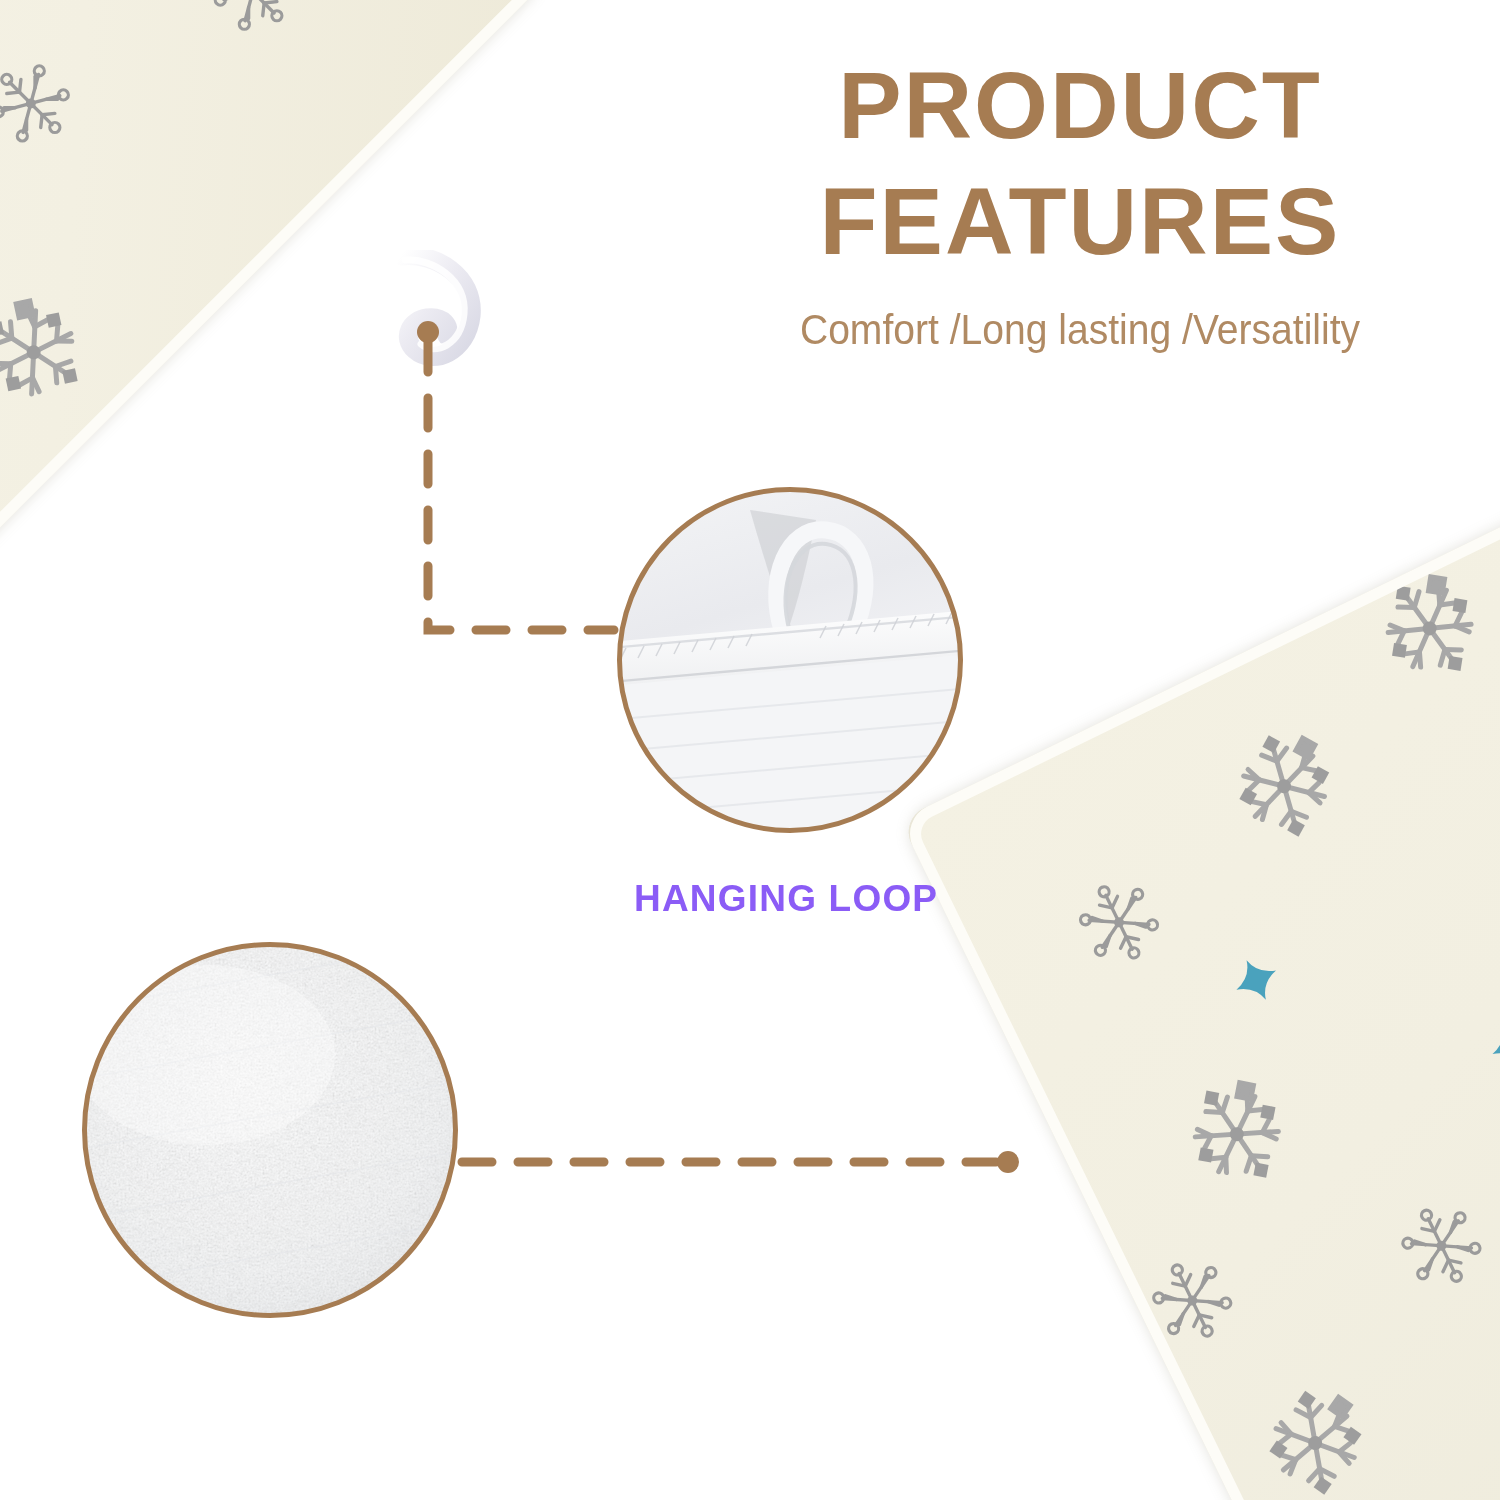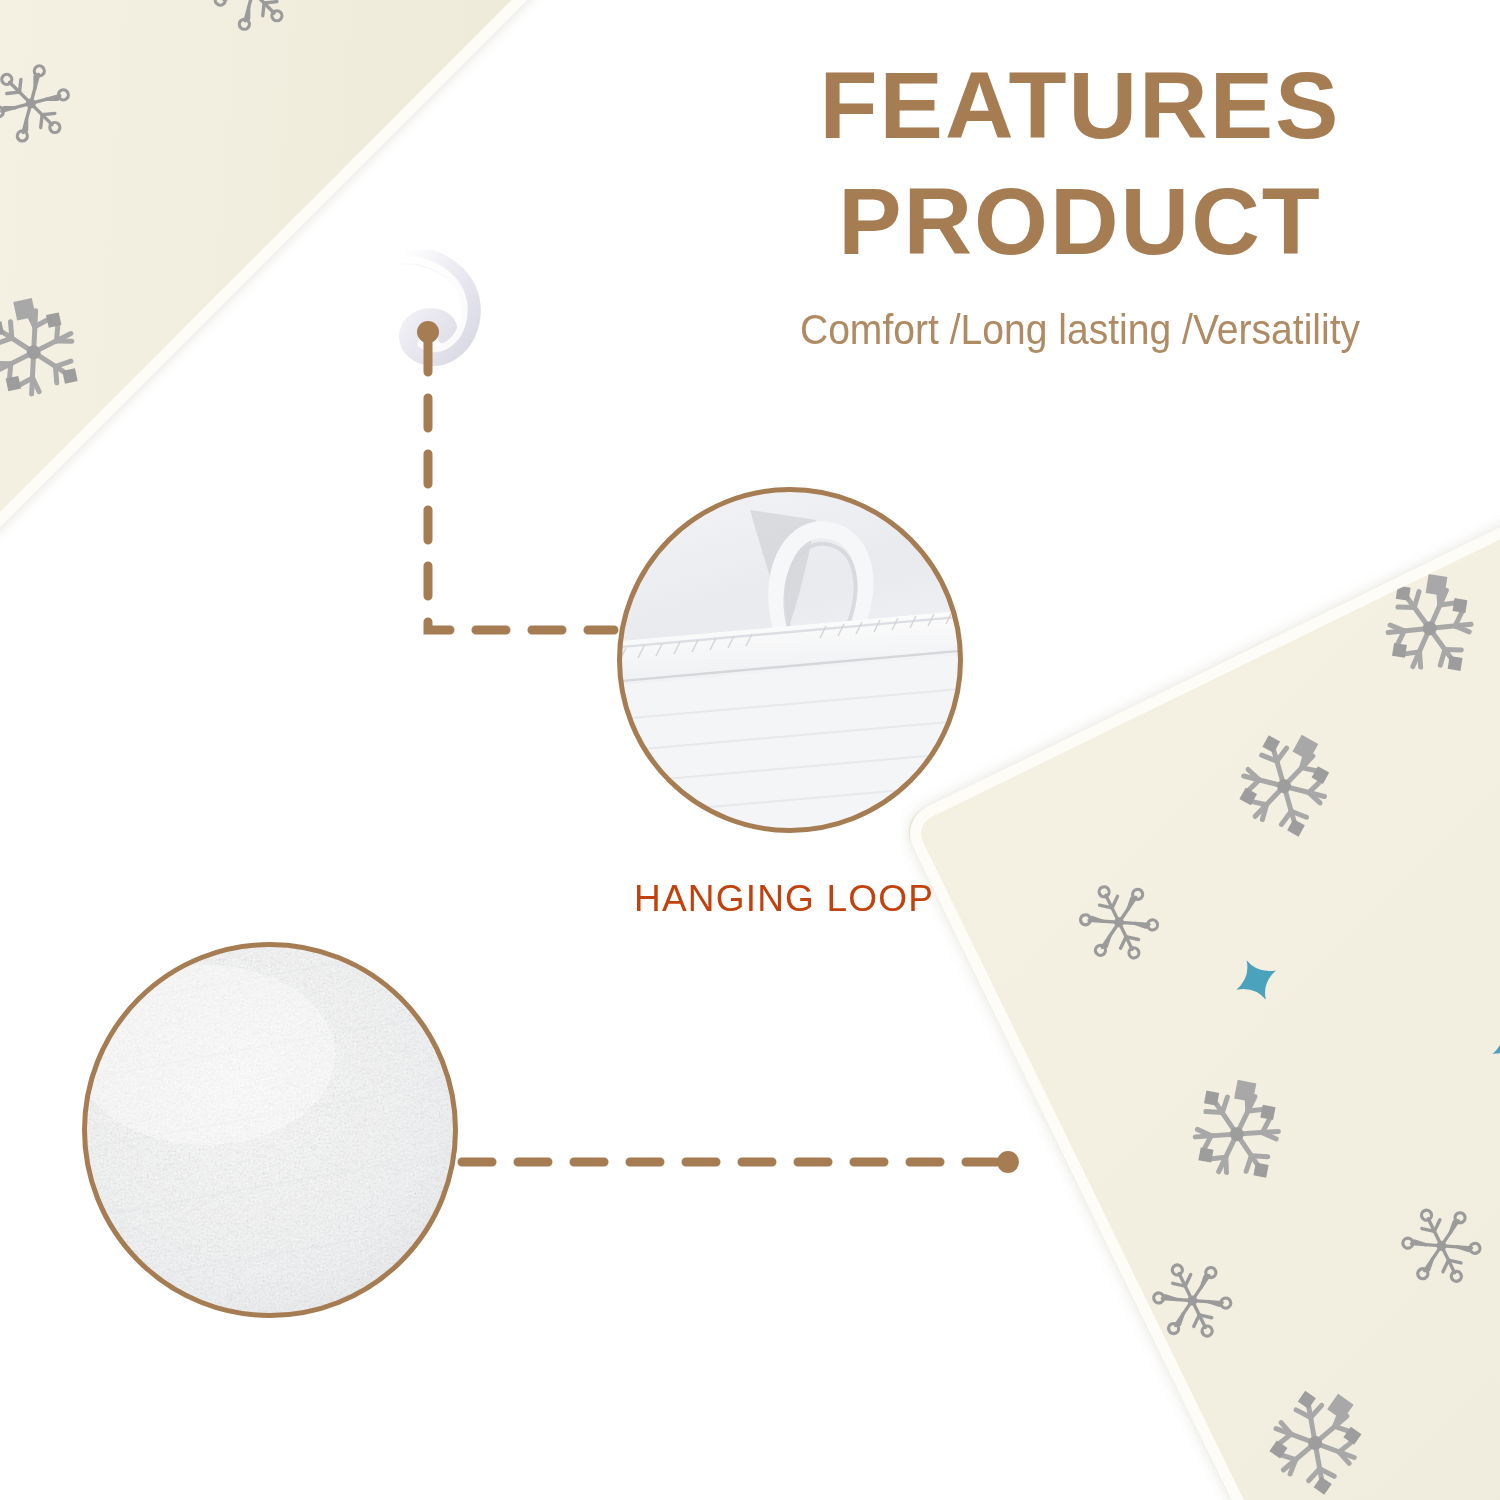--- a/index.html
+++ b/index.html
@@ -38,22 +38,22 @@
   .callout { position:absolute; border-radius:50%; overflow:hidden; }
   .callout-ring {
     position:absolute;
     border-radius:50%;
     border:5px solid #a67c52;
     pointer-events:none;
   }
   .callout-label {
     position:absolute;
     font-size:37px;
-    font-weight:400;
-    color:#c2410c;
+    font-weight:700;
+    color:#8b5cf6;
     letter-spacing:1.2px;
     white-space:nowrap;
   }
 
   
   #loop-circle { left:620px; top:490px; width:340px; height:340px; }
   #loop-circle-ring { left:617px; top:487px; width:346px; height:346px; }
   #loop-label { left:634px; top:878px; }
 
   
@@ -484,18 +484,18 @@
           <line x1="-40" y1="350" x2="410" y2="270"></line>
           <line x1="-40" y1="420" x2="410" y2="340"></line>
         </g>
         <ellipse cx="120" cy="110" rx="130" ry="90" fill="#ffffff" opacity=".35"></ellipse>
       </g>
     </svg>
   </div>
   <div class="callout-ring" id="soft-circle-ring"></div>
 
   <div class="heading-block">
+    <div class="title-line">PRODUCT</div>
     <div class="title-line">FEATURES</div>
-    <div class="title-line">PRODUCT</div>
     <div class="subtitle">Comfort /Long lasting /Versatility</div>
   </div>
 
 </div>
 
 </body></html>

